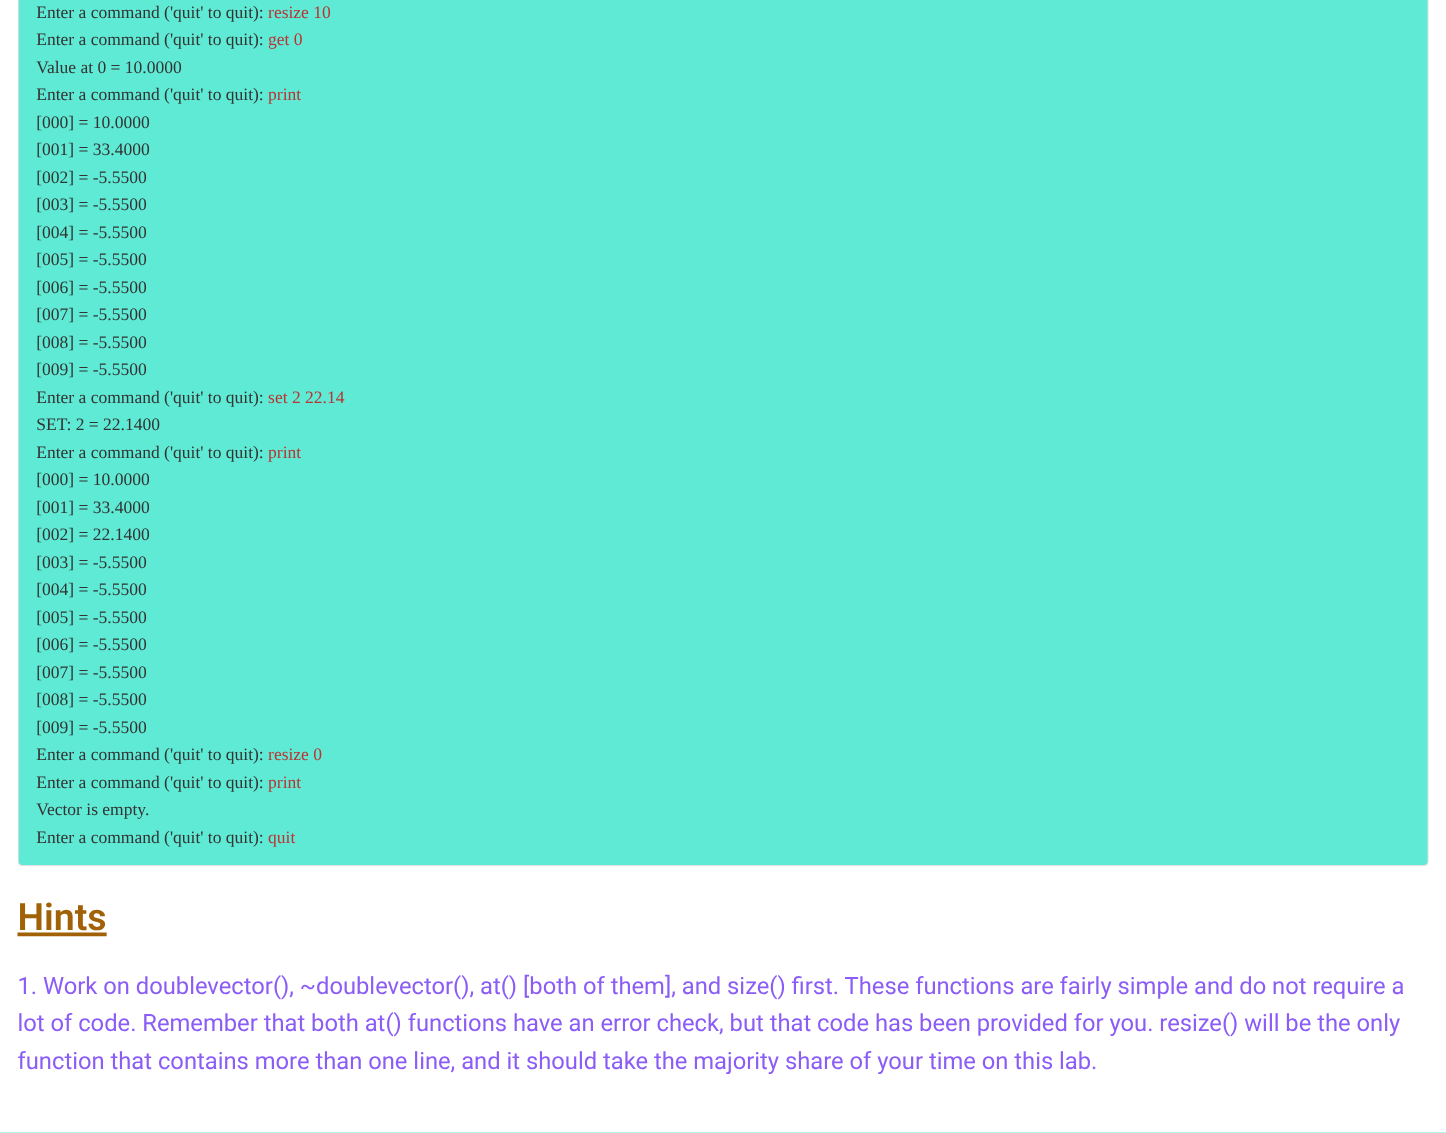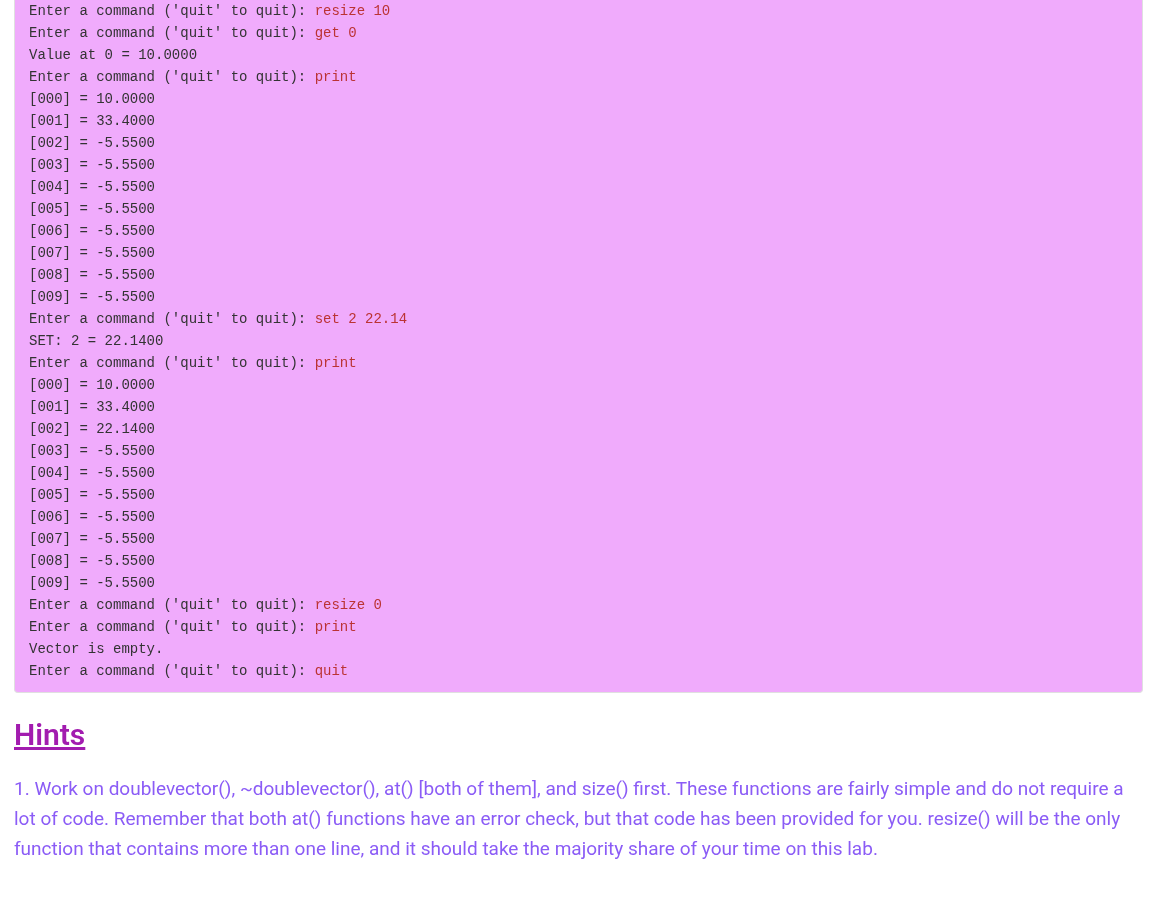--- a/index.html
+++ b/index.html
@@ -7,45 +7,45 @@
       padding: 0;
       box-sizing: border-box;
     }
     body {
       font-family: -apple-system, BlinkMacSystemFont, "Segoe UI", Roboto, Helvetica, Arial, sans-serif;
       background: #ffffff;
       padding: 0 14px;
       width: 1157px;
     }
     .code-block {
-      background: #f0abfc;
+      background: #5eead4;
       border: 1px solid #e0e0e0;
       border-radius: 4px;
       border-top: none;
       border-top-left-radius: 0;
       border-top-right-radius: 0;
       padding: 0 14px 10px 14px;
-      font-family: Liberation Mono, monospace;
+      font-family: Liberation Serif, serif;
       font-size: 14px;
       line-height: 22px;
       color: #333333;
       white-space: pre;
       overflow-x: auto;
       margin-bottom: 24px;
     }
     .code-line {
       display: block;
     }
     .cmd-red {
       color: #bb3333;
     }
     .hints-heading {
       font-size: 30px;
       font-weight: 600;
-      color: #a21caf;
+      color: #a16207;
       text-decoration: underline;
       margin-bottom: 22px;
       margin-top: 10px;
     }
     .hints-paragraph {
       font-size: 19px;
       line-height: 30px;
       color: #8b5cf6;
       margin-bottom: 20px;
     }

